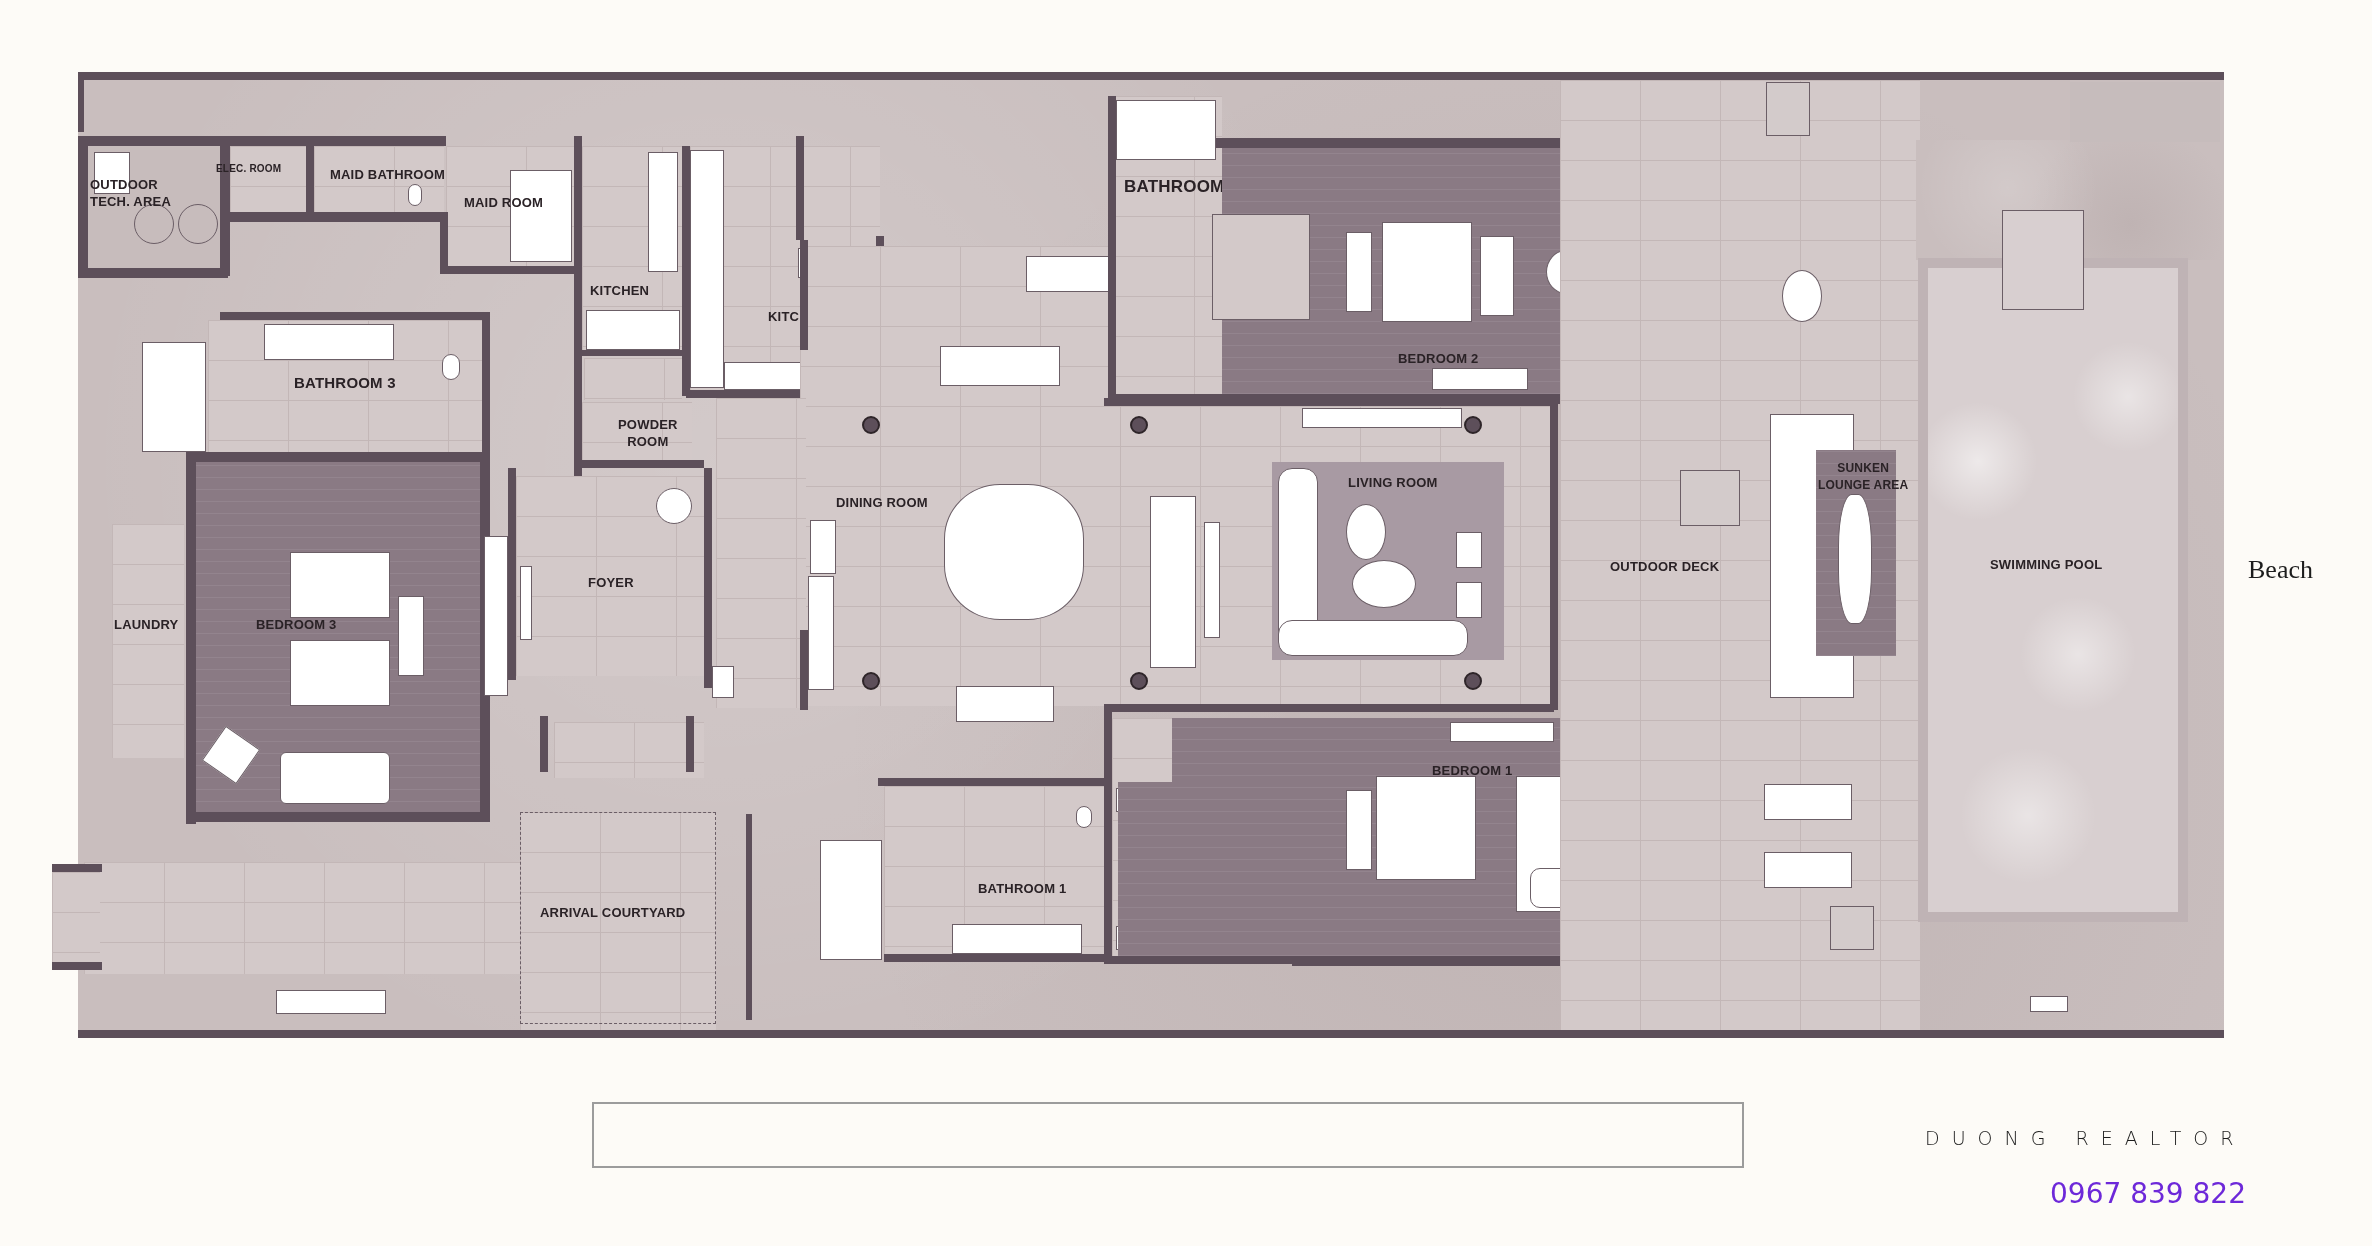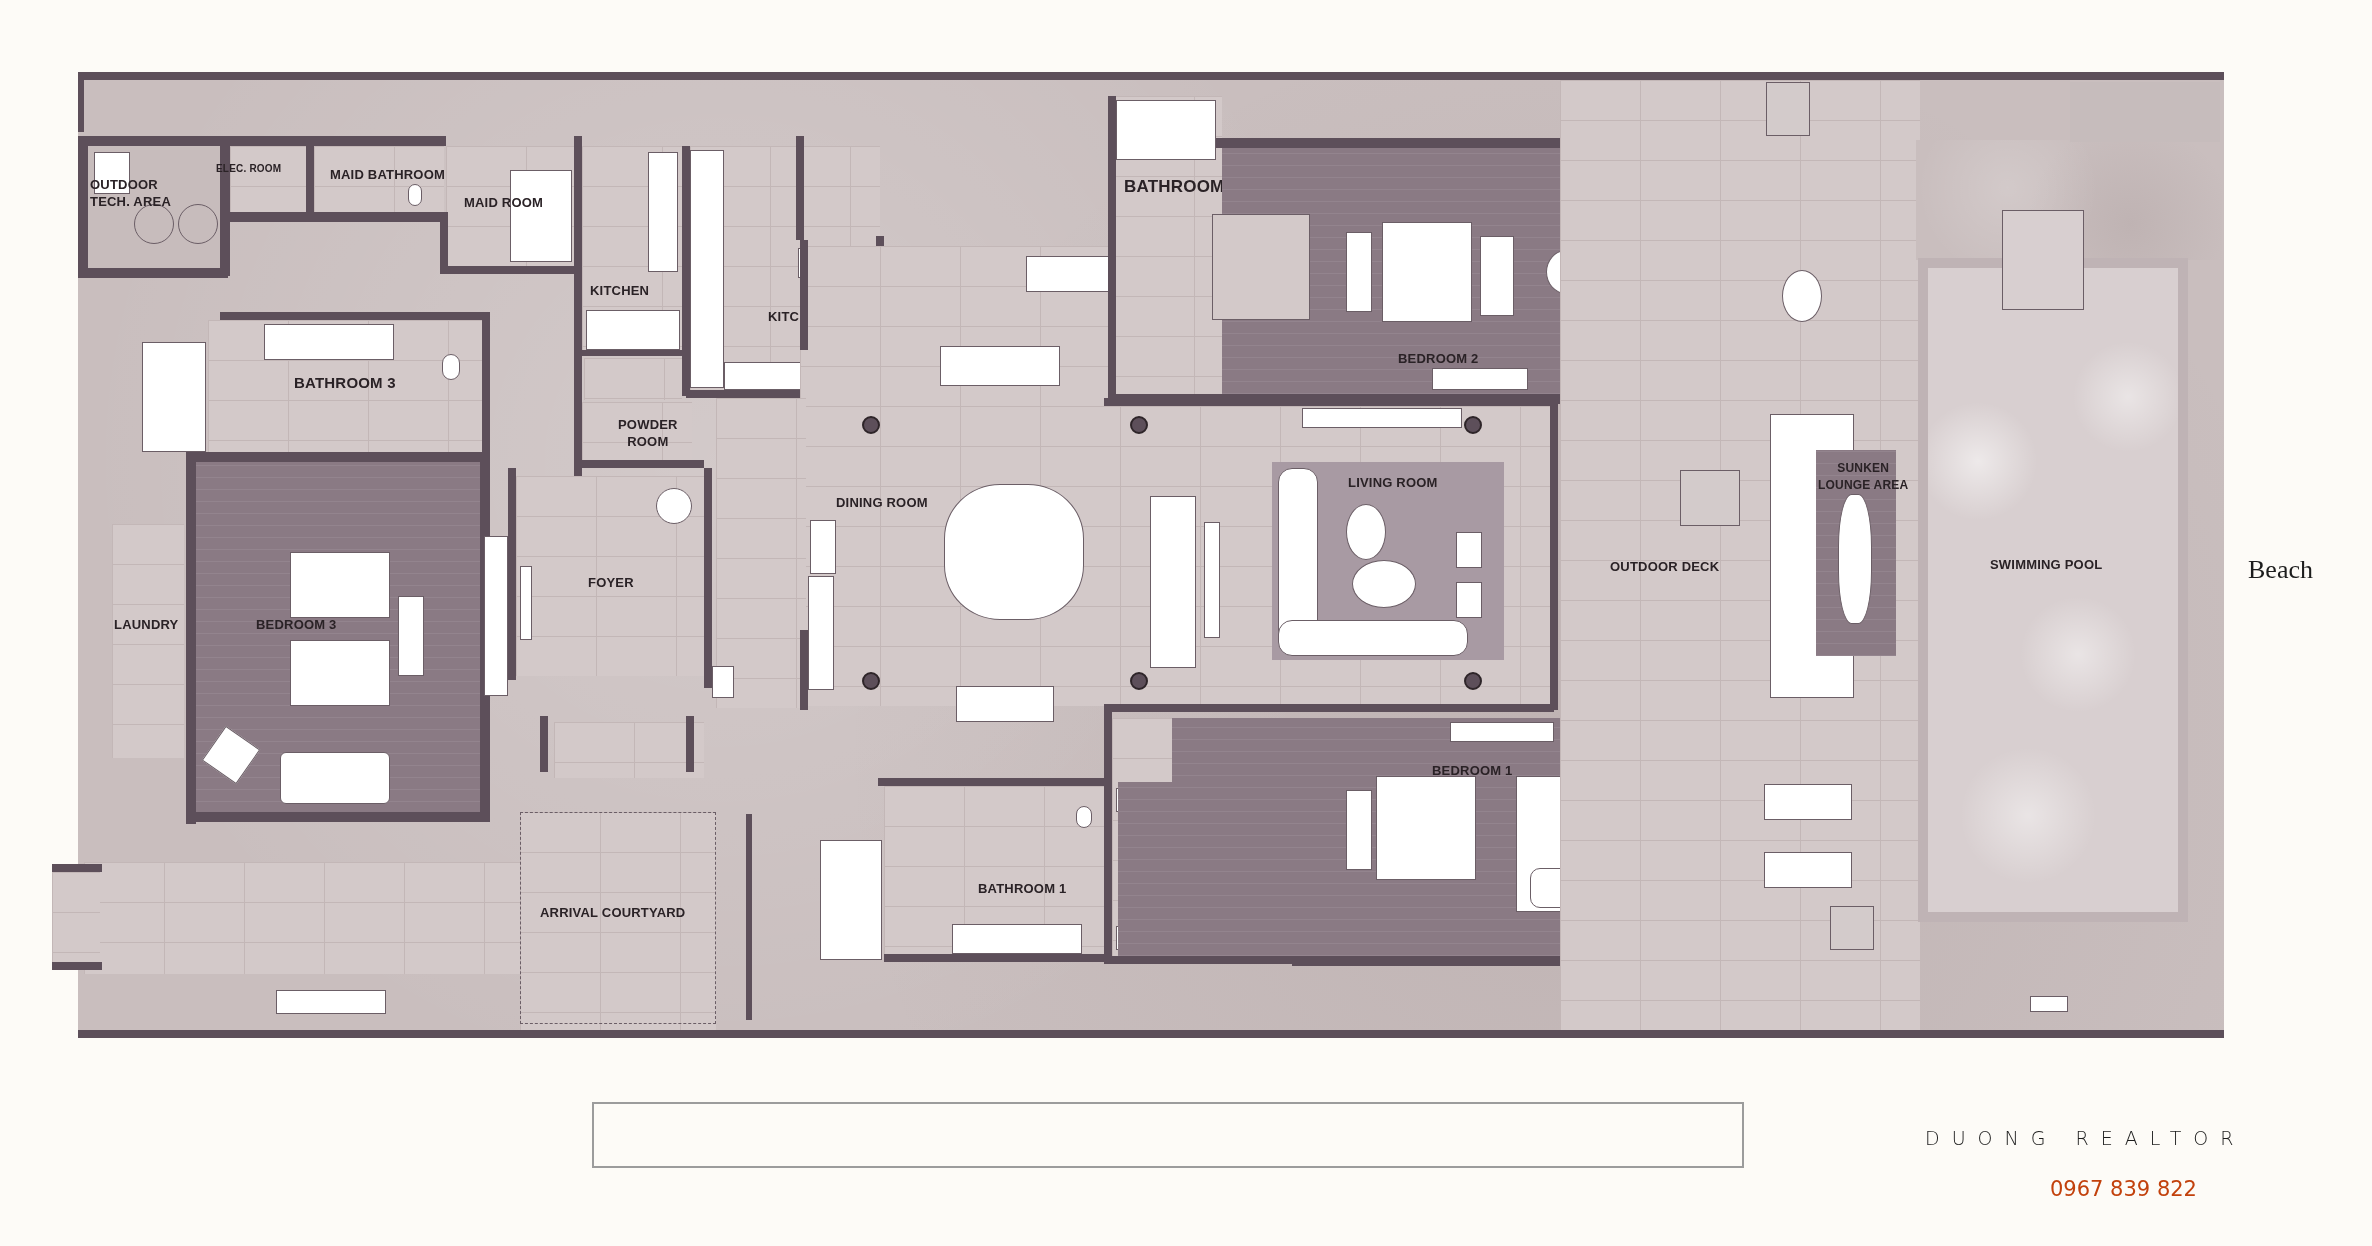--- a/index.html
+++ b/index.html
@@ -13,21 +13,21 @@
   .room-label{position:absolute;font-weight:bold;color:#2a2226;font-size:14px;letter-spacing:.2px;text-align:center;white-space:nowrap;line-height:17px;}
   .furn{position:absolute;background:#fff;border:1.5px solid #6b5e66;box-sizing:border-box;}
   .circle{border-radius:50%;}
   .col{position:absolute;width:18px;height:18px;border-radius:50%;background:#5d4f5a;border:2px solid #2e2529;box-sizing:border-box;}
   .rug{position:absolute;background:#a89aa3;}
   .pool{position:absolute;background:#d8cfd0;background-image:radial-gradient(circle at 20% 30%,rgba(255,255,255,.55) 0,transparent 12%),radial-gradient(circle at 60% 60%,rgba(255,255,255,.45) 0,transparent 14%),radial-gradient(circle at 80% 20%,rgba(255,255,255,.45) 0,transparent 10%),radial-gradient(circle at 40% 85%,rgba(255,255,255,.45) 0,transparent 12%);border:10px solid #bfb3b5;box-sizing:border-box;}
   .info-box{position:absolute;left:592px;top:1102px;width:1152px;height:66px;border:2px solid #9c9c9c;box-sizing:border-box;display:flex;background:#fdfbf7;}
   .info-cell{flex:1;display:flex;align-items:center;justify-content:center;font-size:30px;color:#1b1b1b;font-family:"DejaVu Sans",sans-serif;letter-spacing:-.5px;}
   .info-cell+.info-cell{border-left:1.5px solid #9c9c9c;}
   .brand{position:absolute;left:1925px;top:1127px;font-size:19px;letter-spacing:12px;color:#1d1d1d;font-family:"DejaVu Sans",sans-serif;font-weight:300;}
-  .phone{position:absolute;left:2050px;top:1177px;font-size:21px;color:#c2410c;font-family:"DejaVu Sans",sans-serif;}
+  .phone{position:absolute;left:2050px;top:1177px;font-size:28px;color:#6d28d9;font-family:"DejaVu Sans",sans-serif;}
   .beach{position:absolute;left:2248px;top:555px;font-size:26px;color:#1d1d1d;font-family:"Liberation Serif",serif;}
   .dash{position:absolute;border:1.5px dashed #6b5e66;box-sizing:border-box;}
 </style>
 </head>
 <body>
 
 <div class="site"></div>
 <div class="garden abs" style="left:78px;top:76px;width:2146px;height:960px;"></div>
 
 <div class="wall" style="left:78px;top:72px;width:2146px;height:8px;"></div>

